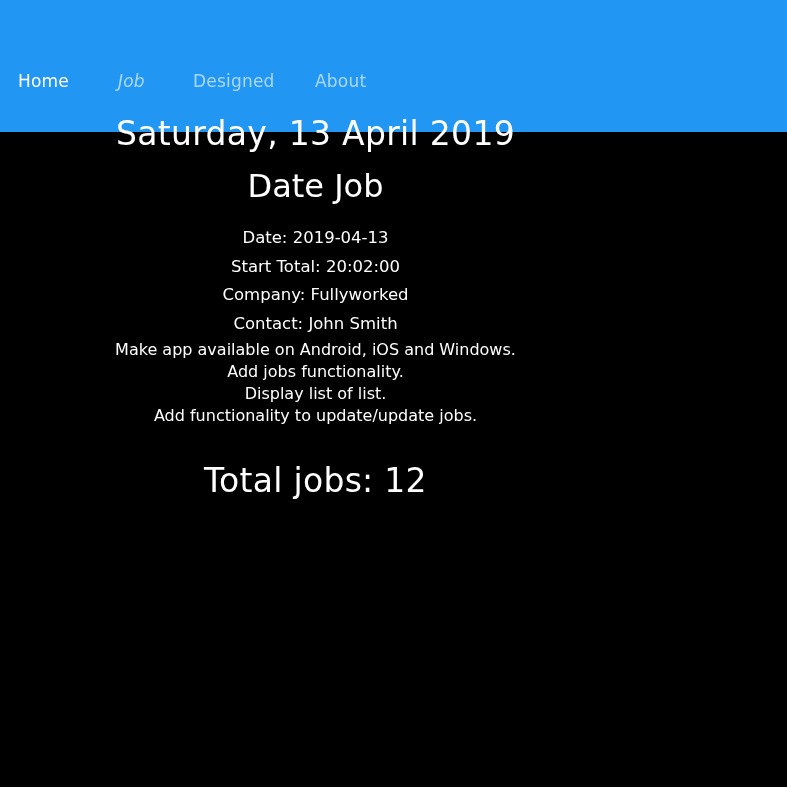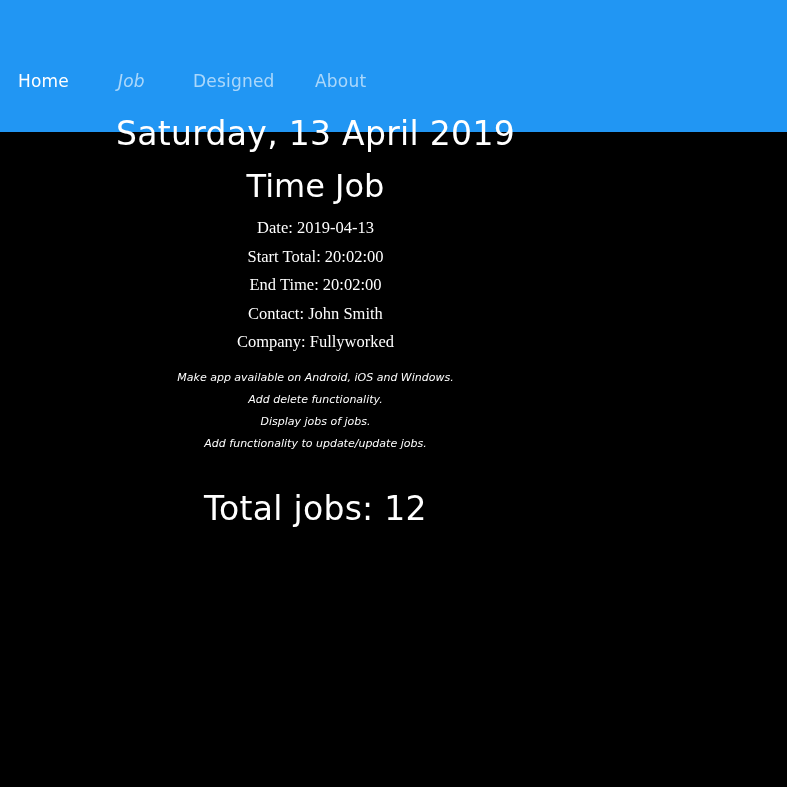--- a/index.html
+++ b/index.html
@@ -59,28 +59,26 @@
     .section-title {
       font-size: 32px;
       line-height: 52px;
       margin-top: 0px;
     }
     .detail {
       font-size: 16.5px;
       line-height: 28.5px;
     }
     .details {
-      margin-top: 2px;
-      font-family: Liberation Serif, serif;
+      margin-top: 12px;
     }
     .notes {
-      font-size: 11px;
+      font-size: 16px;
       line-height: 22px;
-      margin-top: 10px;
-      font-style: italic;
+      margin-top: 1px;
     }
     .note-line {
       display: block;
     }
     .total {
       font-size: 33px;
       line-height: 48px;
       margin-top: 30px;
       letter-spacing: 0.3px;
     }
@@ -92,31 +90,30 @@
   <div class="tabs">
     <span class="tab active tab-home">Home</span>
     <span class="tab tab-job">Job</span>
     <span class="tab tab-settings">Designed</span>
     <span class="tab tab-about">About</span>
   </div>
 </div>
 
 <div class="content">
   <div class="date-heading">Saturday, 13 April 2019</div>
-  <div class="section-title">Time Job</div>
+  <div class="section-title">Date Job</div>
 
   <div class="details">
     <div class="detail">Date: 2019-04-13</div>
     <div class="detail">Start Total: 20:02:00</div>
-    <div class="detail">End Time: 20:02:00</div>
+    <div class="detail">Company: Fullyworked</div>
     <div class="detail">Contact: John Smith</div>
-    <div class="detail">Company: Fullyworked</div>
   </div>
 
   <div class="notes">
     <span class="note-line">Make app available on Android, iOS and Windows.</span>
-    <span class="note-line">Add delete functionality.</span>
-    <span class="note-line">Display jobs of jobs.</span>
+    <span class="note-line">Add jobs functionality.</span>
+    <span class="note-line">Display list of list.</span>
     <span class="note-line">Add functionality to update/update jobs.</span>
   </div>
 
   <div class="total">Total jobs: 12</div>
 </div>
 
 </body></html>

